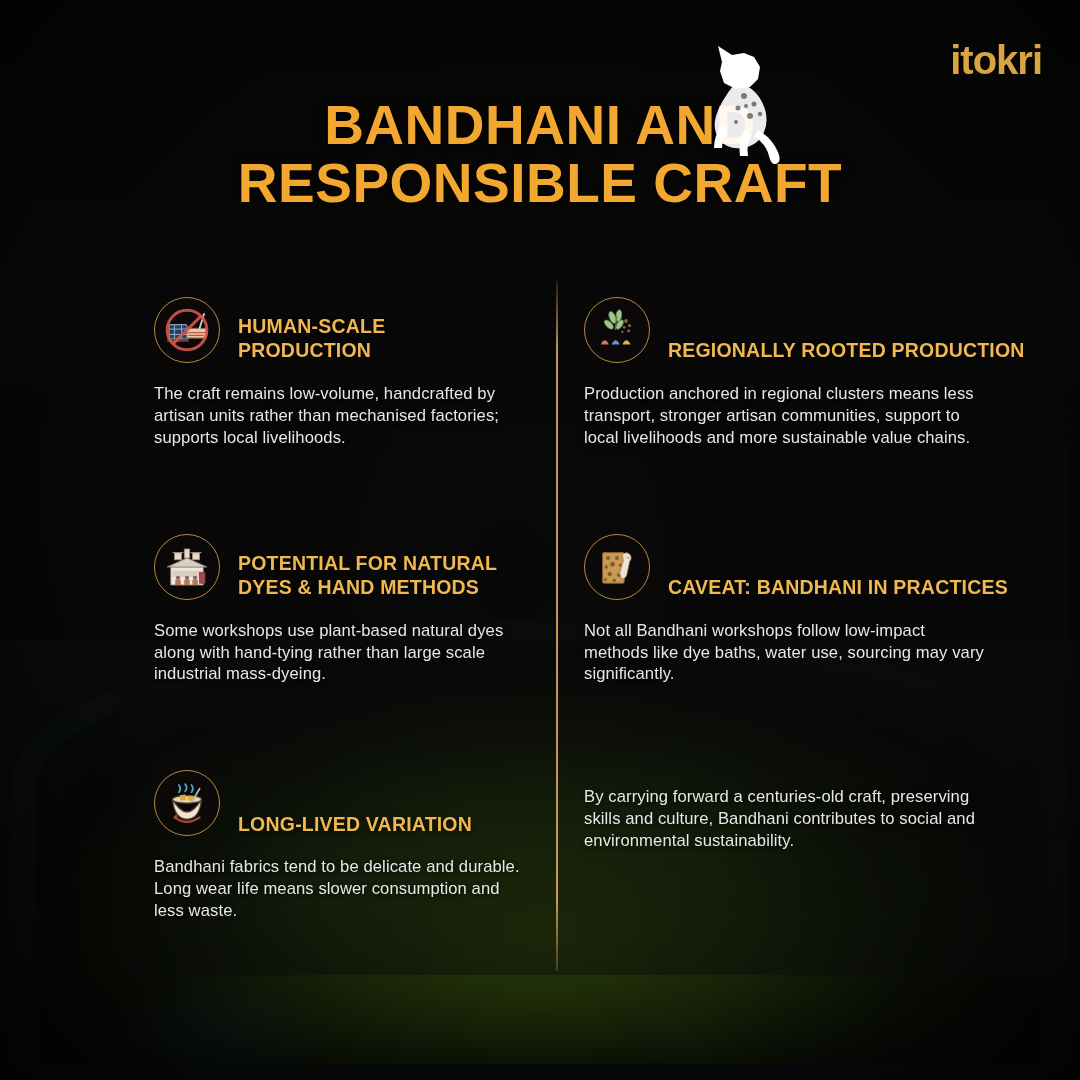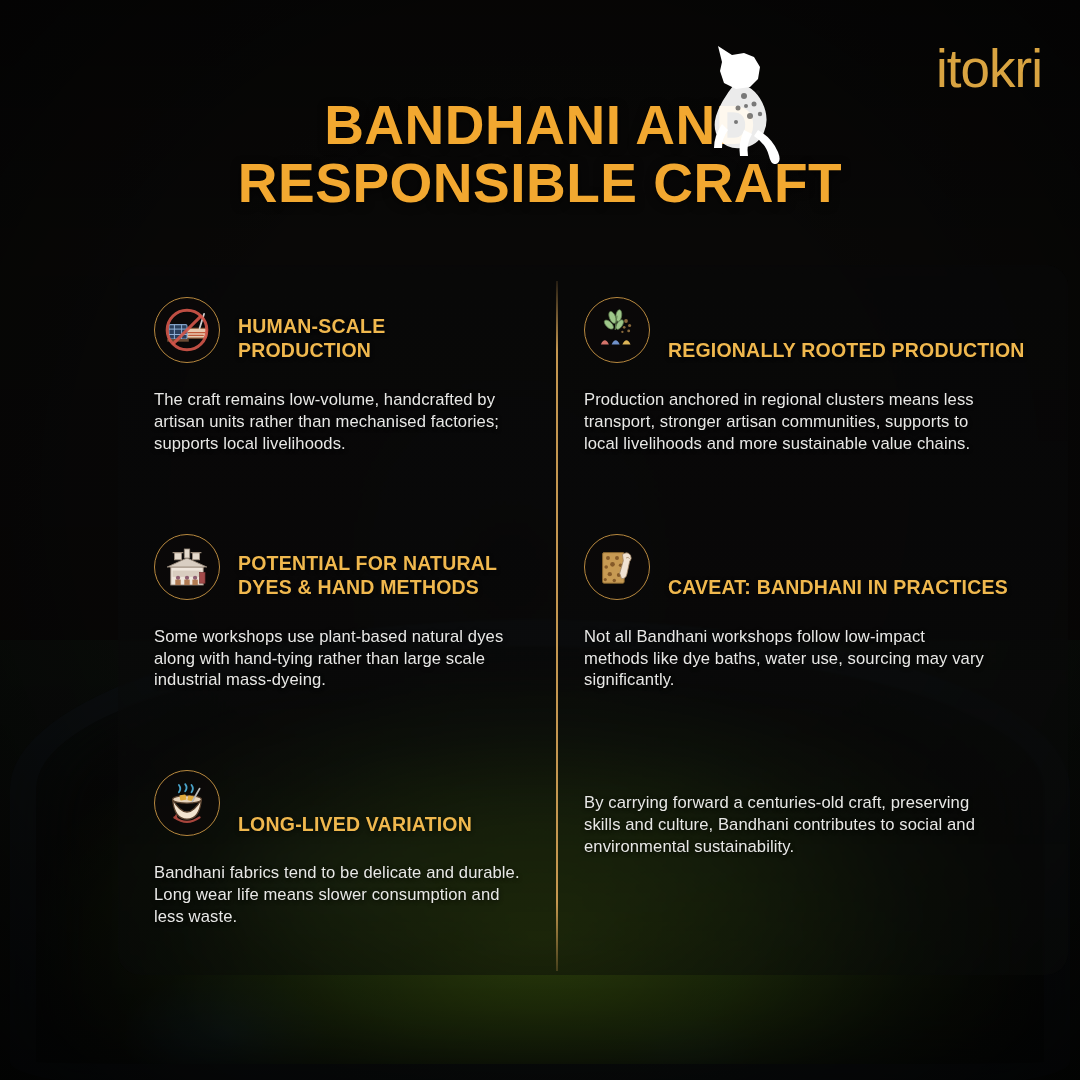--- a/index.html
+++ b/index.html
@@ -61,21 +61,21 @@
   .bg-vignette {
     position:absolute; inset:0;
     background:
       radial-gradient(ellipse 900px 900px at 50% 45%, rgba(0,0,0,0) 35%, rgba(0,0,0,.45) 78%, rgba(0,0,0,.80) 100%),
       linear-gradient(to bottom, rgba(0,0,0,.40) 0%, rgba(0,0,0,.22) 22%, rgba(0,0,0,.30) 60%, rgba(0,0,0,.55) 100%);
   }
 
   
   .logo {
     position:absolute; top:38px; right:38px;
-    font-size:53px; font-weight:400; letter-spacing:-1px;
+    font-size:40px; font-weight:700; letter-spacing:-1px;
     color:#d9a441;
     font-family:"Liberation Sans", sans-serif;
     display:flex; align-items:center; gap:0;
   }
 
   .title-wrap {
     position:absolute; top:96px; left:0; right:0;
     text-align:center;
   }
   .title-line {
@@ -130,21 +130,21 @@
   .cell-title {
     color:#f0b84e;
     font-weight:800;
     font-size:19.5px;
     line-height:1.22;
     letter-spacing:.2px;
     padding-top:12px;
     text-shadow:0 1px 4px rgba(0,0,0,.6);
   }
   .cell-body {
-    margin-top:26px;
+    margin-top:20px;
     color:#e8e8e6;
     font-size:16.6px;
     line-height:1.32;
     letter-spacing:.1px;
     text-shadow:0 1px 4px rgba(0,0,0,.75);
     max-width:395px;
   }
   .cell.right .cell-body { max-width:410px; }
 </style>
 </head>
@@ -230,21 +230,21 @@
                   <circle cx="43" cy="31" r="1.6"></circle>
                 <circle cx="36" cy="32" r="1.3"></circle>
               </g>
               <path d="M12 46 q4.5 -9 9 0z" fill="#d4736a"></path>
               <path d="M24 46 q4.5 -9 9 0z" fill="#6f90c9"></path>
               <path d="M36 46 q4.5 -9 9 0z" fill="#dcb457"></path>
             </svg>
           </div>
           <div class="cell-title">REGIONALLY ROOTED PRODUCTION</div>
         </div>
-        <div class="cell-body">Production anchored in regional clusters means less transport, stronger artisan communities, supports to local livelihoods and more sustainable value chains.</div>
+        <div class="cell-body">Production anchored in regional clusters means less transport, stronger artisan communities, support to local livelihoods and more sustainable value chains.</div>
       </div>
 
       <div class="cell">
         <div class="cell-head">
           <div class="icon-badge">
             <svg viewBox="0 0 60 60" width="54" height="54">
               <rect x="12" y="30" width="36" height="20" fill="#efe6dc" stroke="#9a8b7c" stroke-width="1"></rect>
               <path d="M8 30 L30 20 L52 30 Z" fill="#d9cec2" stroke="#9a8b7c" stroke-width="1"></path>
               <rect x="16" y="14" width="8" height="8" fill="#e5dacd" stroke="#9a8b7c" stroke-width=".9"></rect>
               <rect x="36" y="14" width="8" height="8" fill="#e5dacd" stroke="#9a8b7c" stroke-width=".9"></rect>

